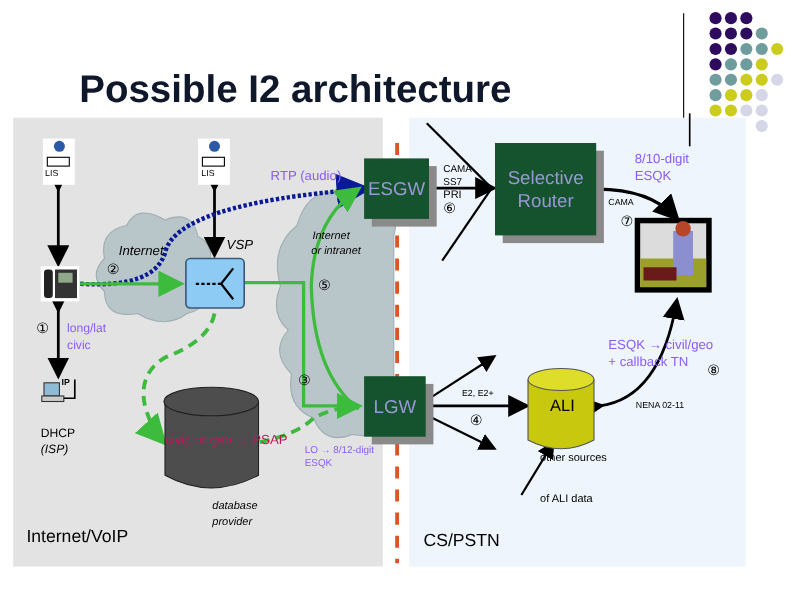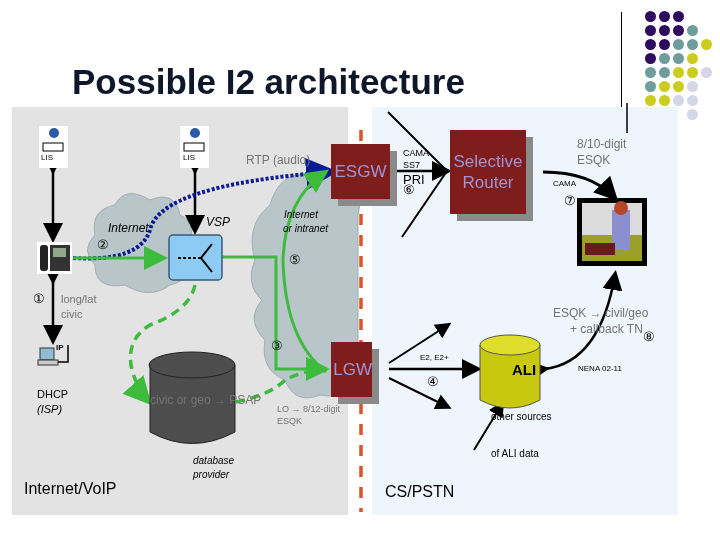--- a/index.html
+++ b/index.html
@@ -4,24 +4,24 @@
 <style>
   html, body { margin:0; padding:0; background:#ffffff; }
   body { width:720px; height:540px; position:relative; overflow:hidden; font-family:"Liberation Sans", sans-serif; }
   .abs { position:absolute; }
   #title { left:72px; top:62px; font-size:35px; font-weight:bold; color:#0f172a; letter-spacing:0px; white-space:nowrap; }
   #vline { left:621px; top:12px; width:1px; height:98px; background:#000; }
   #panel-left { left:12px; top:107px; width:336px; height:408px; background:#e3e3e3; }
   #panel-right { left:372px; top:107px; width:306px; height:408px; background:#eef5fc; }
   svg#diagram { position:absolute; left:0; top:0; }
   .lbl { position:absolute; white-space:nowrap; }
-  .blue { color:#737373; }
+  .blue { color:#8b5cf6; }
   .small { font-size:10px; }
   .med { font-size:12px; }
-  .box { position:absolute; background:#7f1d1d; color:#9b97d6; display:flex; align-items:center; justify-content:center; text-align:center; box-shadow:7px 7px 0 #8a8a8a; }
+  .box { position:absolute; background:#14532d; color:#9b97d6; display:flex; align-items:center; justify-content:center; text-align:center; box-shadow:7px 7px 0 #8a8a8a; }
   .num { font-size:13px; color:#000; }
 </style>
 </head>
 <body>
 
 <div id="title" class="abs">Possible I2 architecture</div>
 <div id="vline" class="abs"></div>
 <div id="dots" class="abs" style="left:0;top:0;">
     <div style="position: absolute; left: 645px; top: 11px; width: 11px; height: 11px; border-radius: 50%; background: rgb(46, 11, 94);"></div>
     <div style="position: absolute; left: 659px; top: 11px; width: 11px; height: 11px; border-radius: 50%; background: rgb(46, 11, 94);"></div>
@@ -154,64 +154,64 @@
       <rect x="582" y="235" width="60" height="26" fill="#9aa02a"></rect>
       <rect x="612" y="210" width="18" height="40" fill="#8b8fd0"></rect>
       <circle cx="621" cy="208" r="7" fill="#b5462a"></circle>
       <rect x="585" y="243" width="30" height="12" fill="#6a1a1a"></rect>
     </g>
 </svg>
 
 <div class="box" style="left:331px;top:144px;width:59px;height:55px;font-size:17px;">
     <span>ESGW</span>
   </div>
-<div class="box" style="left:450px;top:130px;width:76px;height:84px;font-size:17px;line-height:21px;">
+<div class="box" style="left:450px;top:130px;width:92px;height:84px;font-size:17px;line-height:21px;">
     <span>Selective Router</span>
   </div>
-<div class="box" style="left:331px;top:342px;width:41px;height:55px;font-size:17px;justify-content:flex-end;">
+<div class="box" style="left:331px;top:342px;width:56px;height:55px;font-size:17px;">
     <span>LGW</span>
   </div>
 
 <div class="lbl small" style="left:41px;top:153px;font-size:8px;">LIS</div>
 <div class="lbl small" style="left:183px;top:153px;font-size:8px;">LIS</div>
 <div class="lbl small" style="left:56px;top:343px;font-size:8px;font-weight:bold;">IP</div>
 
 <div class="lbl med blue" style="left:246px;top:153px;">RTP (audio)</div>
 <div class="lbl med" style="left:108px;top:221px;font-style:italic;">Internet</div>
 <div class="lbl med" style="left:206px;top:215px;font-style:italic;">VSP</div>
 <div class="lbl small" style="left:284px;top:209px;font-style:italic;">Internet</div>
 <div class="lbl small" style="left:283px;top:223px;font-style:italic;">or intranet</div>
 
 <div class="lbl small blue" style="left:61px;top:293px;font-size:11px;">long/lat</div>
 <div class="lbl small blue" style="left:61px;top:308px;font-size:11px;">civic</div>
 <div class="lbl small" style="left:37px;top:388px;font-size:11px;">DHCP</div>
 <div class="lbl small" style="left:37px;top:403px;font-size:11px;font-style:italic;">(ISP)</div>
 
-<div class="lbl" style="left:150px;top:393px;width:85px;text-align:center;color:#737373;font-size:12px;line-height:15px;">civic or geo → PSAP</div>
+<div class="lbl" style="left:150px;top:393px;width:85px;text-align:center;color:#be185d;font-size:12px;line-height:15px;">civic or geo → PSAP</div>
 <div class="lbl small" style="left:193px;top:455px;font-style:italic;">database</div>
 <div class="lbl small" style="left:193px;top:469px;font-style:italic;">provider</div>
 <div class="lbl small blue" style="left:277px;top:404px;font-size:9px;">LO → 8/12-digit</div>
 <div class="lbl small blue" style="left:277px;top:416px;font-size:9px;">ESQK</div>
 
 <div class="lbl" style="left:24px;top:480px;font-size:16px;">Internet/VoIP</div>
 <div class="lbl" style="left:385px;top:483px;font-size:16px;">CS/PSTN</div>
 
 <div class="lbl" style="left:403px;top:148px;font-size:9px;">CAMA</div>
 <div class="lbl" style="left:403px;top:160px;font-size:9px;">SS7</div>
-<div class="lbl" style="left:403px;top:172px;font-size:13px;">PRI</div>
+<div class="lbl" style="left:403px;top:172px;font-size:10px;">PRI</div>
 
 <div class="lbl blue" style="left:577px;top:137px;font-size:12px;">8/10-digit</div>
 <div class="lbl blue" style="left:577px;top:153px;font-size:12px;">ESQK</div>
 <div class="lbl" style="left:553px;top:179px;font-size:8px;">CAMA</div>
 
 <div class="lbl blue" style="left:553px;top:306px;font-size:12px;">ESQK → civil/geo</div>
-<div class="lbl blue" style="left:570px;top:322px;font-size:12px;">+ callback TN</div>
+<div class="lbl blue" style="left:553px;top:322px;font-size:12px;">+ callback TN</div>
 <div class="lbl" style="left:578px;top:364px;font-size:8px;">NENA 02-11</div>
 <div class="lbl" style="left:420px;top:353px;font-size:8px;">E2, E2+</div>
-<div class="lbl" style="left:512px;top:361px;font-size:15px;font-weight:bold;">ALI</div>
+<div class="lbl" style="left:500px;top:361px;font-size:15px;font-weight:normal;">ALI</div>
 <div class="lbl" style="left:491px;top:411px;font-size:10px;">other sources</div>
 <div class="lbl" style="left:491px;top:448px;font-size:10px;">of ALI data</div>
 
 <div class="lbl num" style="left:33px;top:291px;">①</div>
 <div class="lbl num" style="left:97px;top:237px;">②</div>
 <div class="lbl num" style="left:271px;top:338px;">③</div>
 <div class="lbl num" style="left:427px;top:374px;">④</div>
 <div class="lbl num" style="left:289px;top:252px;">⑤</div>
 <div class="lbl num" style="left:403px;top:182px;">⑥</div>
 <div class="lbl num" style="left:564px;top:193px;">⑦</div>

